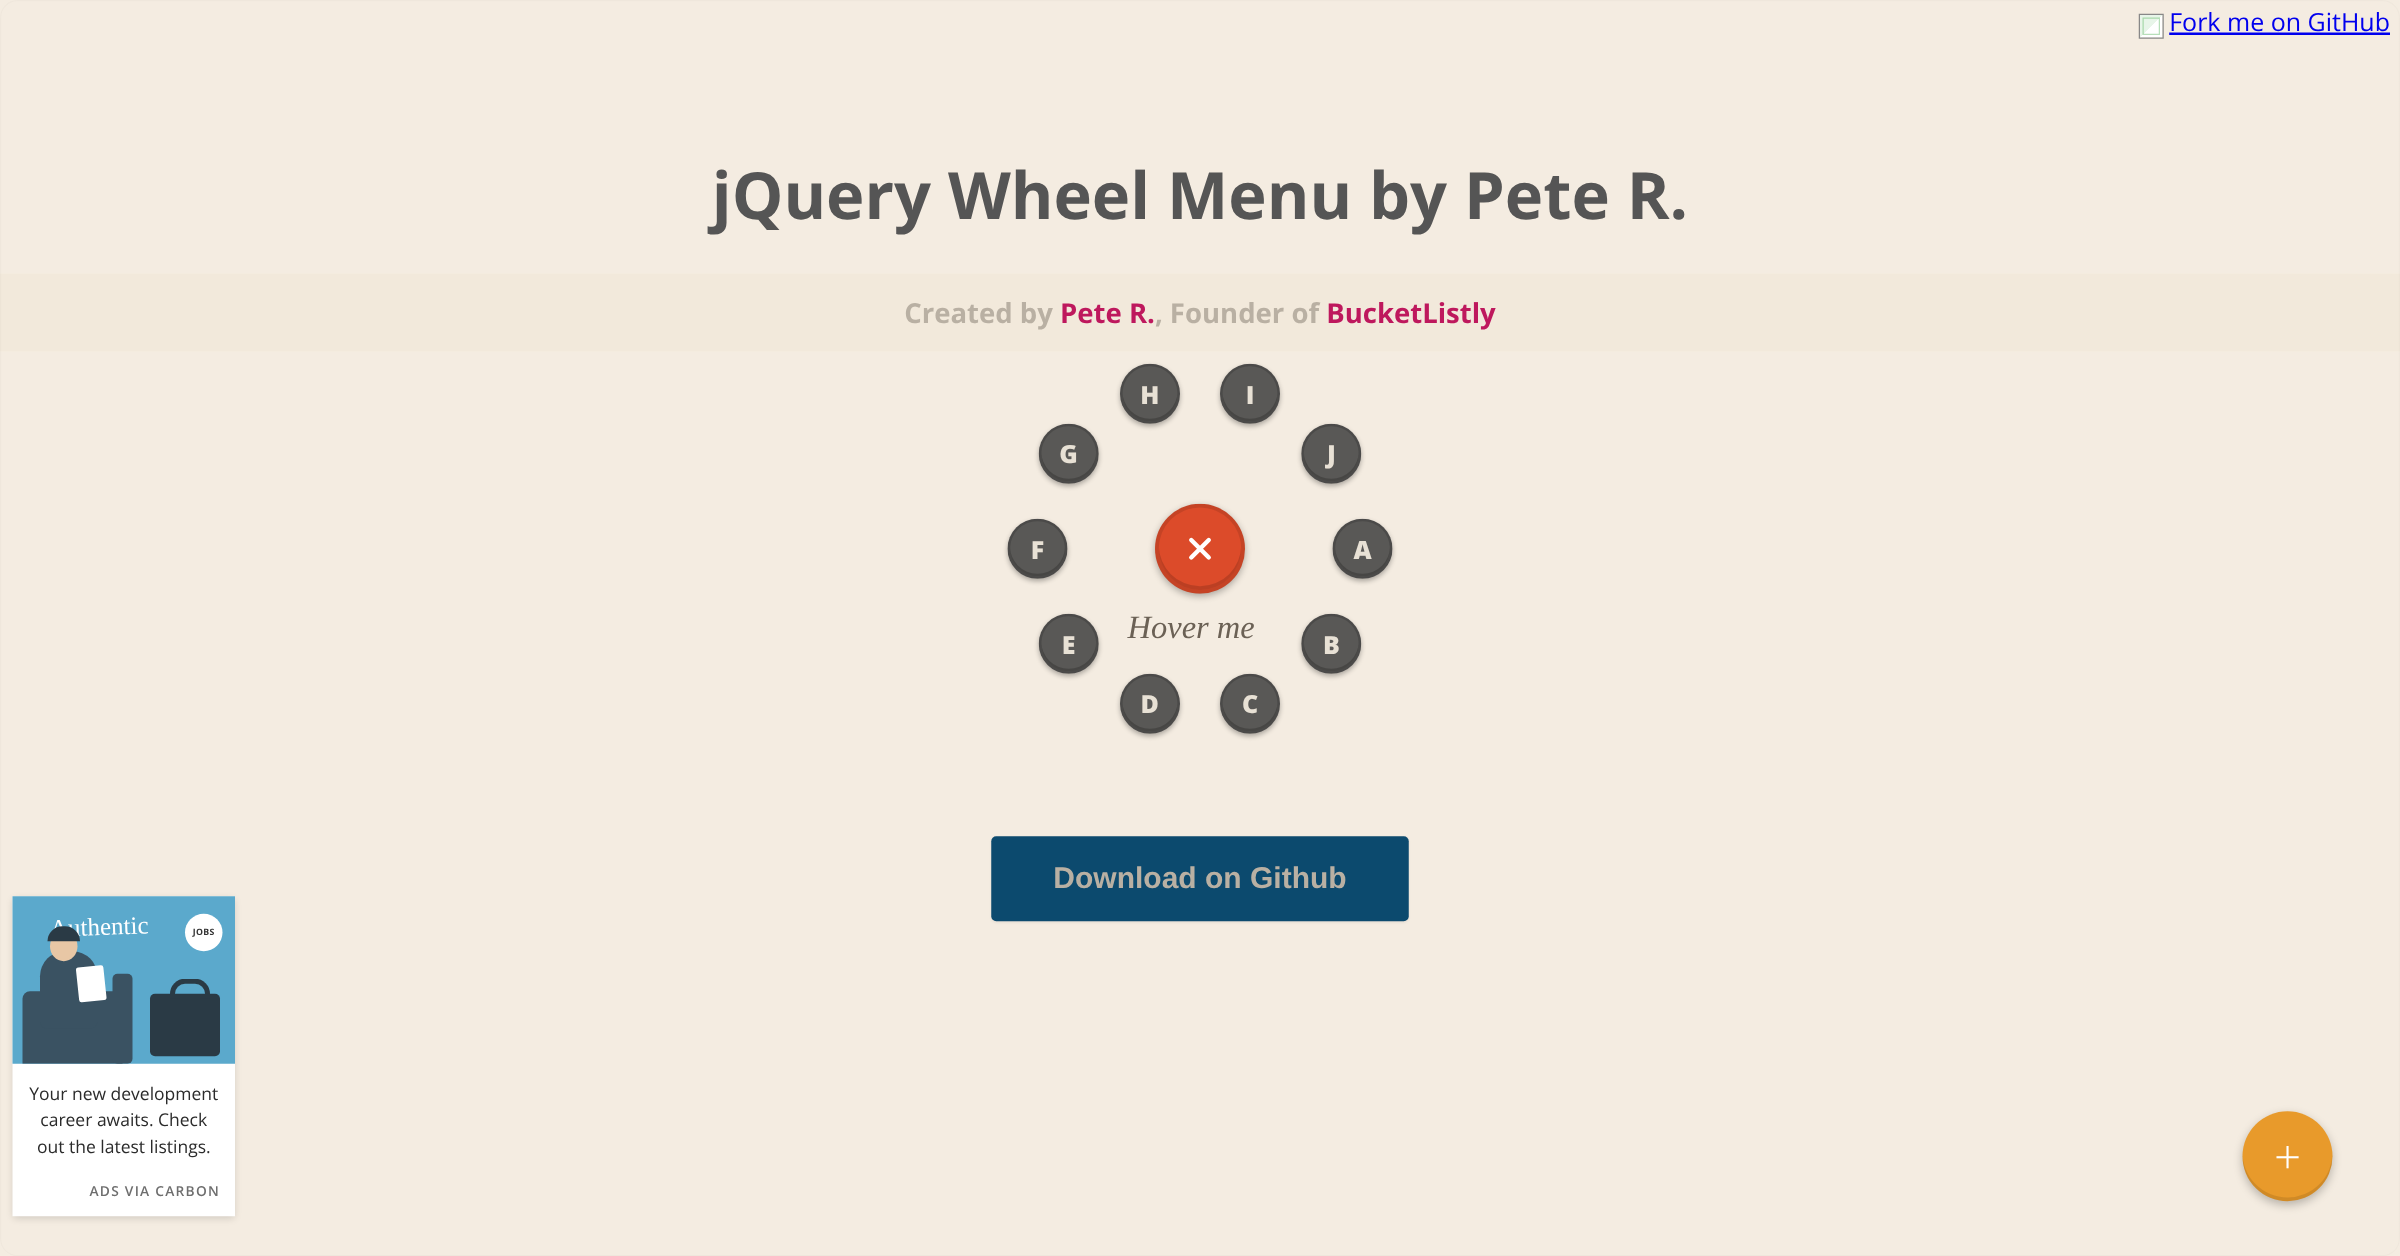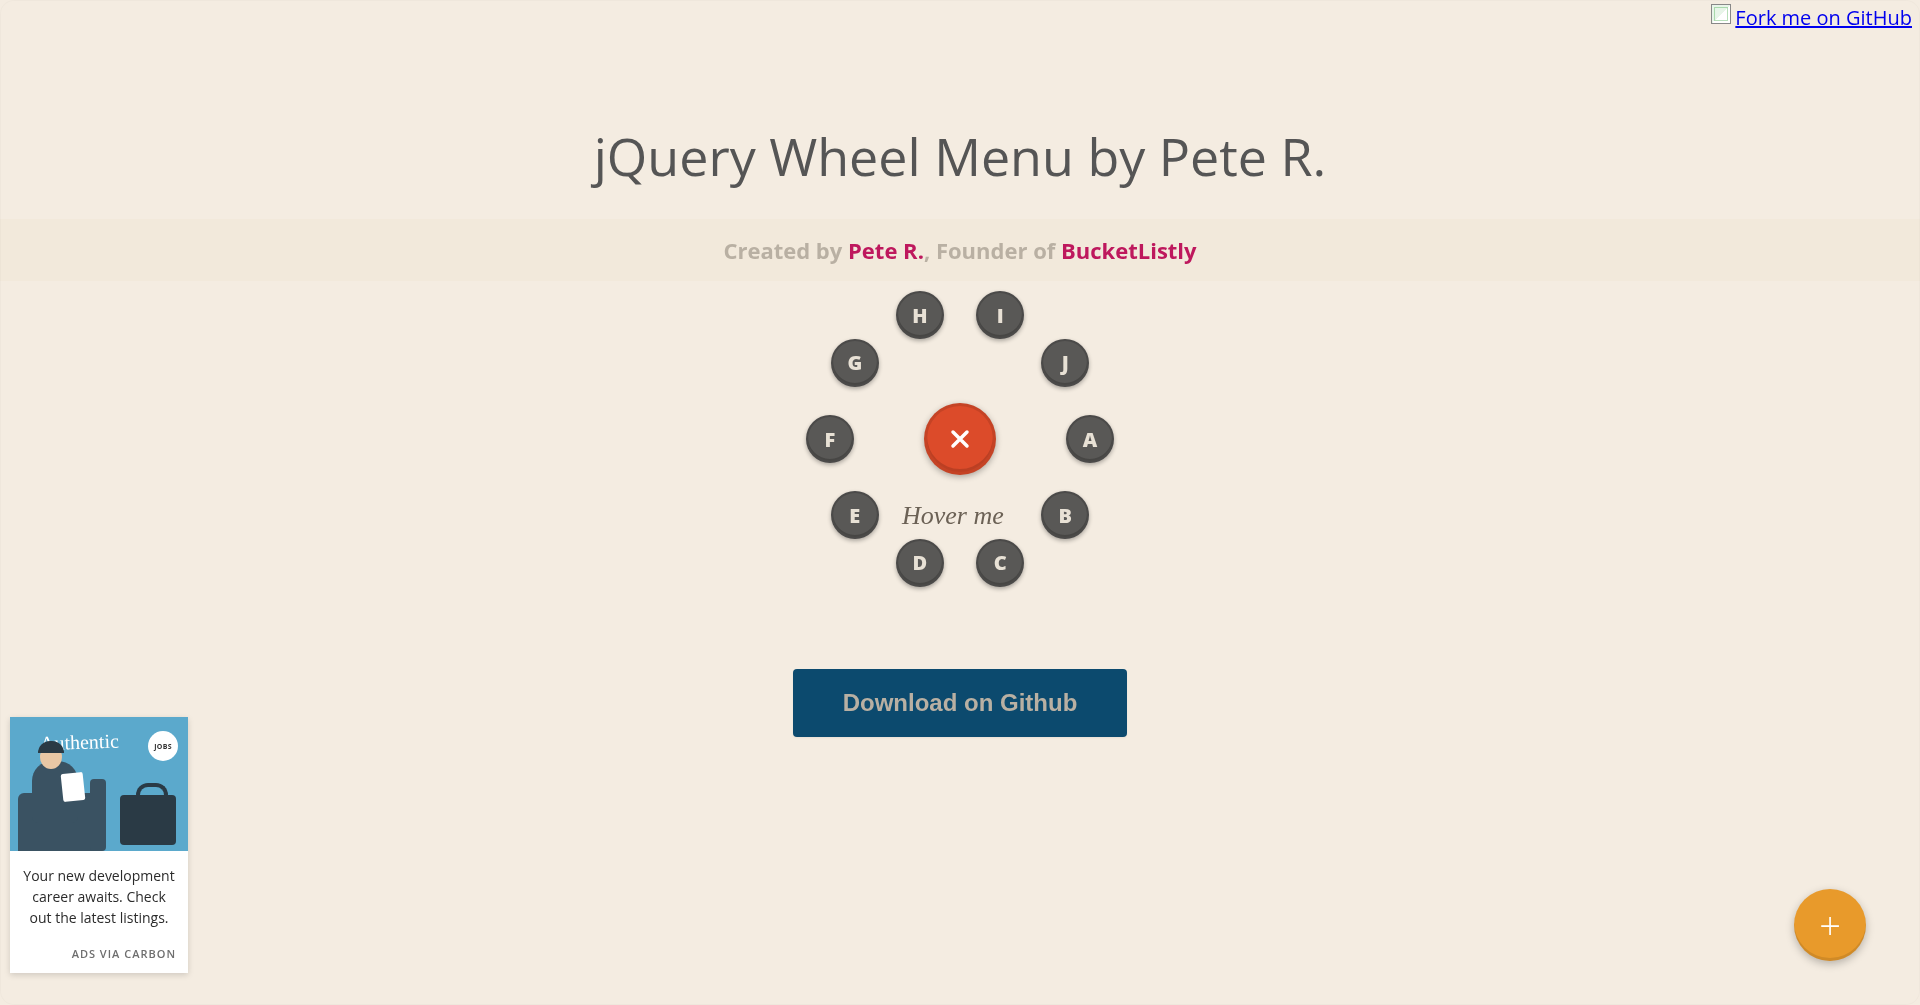--- a/index.html
+++ b/index.html
@@ -12,21 +12,21 @@
   position: relative;
 }
 .github-corner {
   position: absolute;
   top: 4px;
   right: 8px;
   color: #0000ee;
   font-size: 20px;
   text-decoration: underline;
   display: flex;
-  align-items: flex-start;
+  align-items: flex-end;
 }
 .github-corner .broken-img {
   width: 20px;
   height: 20px;
   margin-right: 4px;
   display: inline-block;
   position: relative;
 }
 .github-corner .broken-img::before {
   content: "";
@@ -41,21 +41,21 @@
   top: 3px; left: 3px; right: 3px; bottom: 3px;
   border: 1px solid #4caf50;
   opacity: .4;
 }
 .header {
   text-align: center;
   padding-top: 120px;
 }
 .header h1 {
   font-size: 52px;
-  font-weight: 400;
+  font-weight: 700;
   color: #555;
 }
 .header h2 {
   font-size: 36px;
   font-weight: 700;
   color: #b9b0a3;
   margin-top: 10px;
 }
 .credits-bar {
   margin-top: 28px;
@@ -278,21 +278,21 @@
 <div class="credits-bar">
   <span>Created by </span><span class="strong">Pete R.</span><span>, Founder of </span><span class="strong">BucketListly</span>
 </div>
 
 <div class="wheel-area" id="wheel-area">
   <div class="center-btn" id="center-btn" style="left: 924px; top: 100px;">
     <svg viewBox="0 0 24 24">
       <path d="M5 5 L19 19 M19 5 L5 19" stroke="#fff" stroke-width="3.5" stroke-linecap="round" fill="none"></path>
     </svg>
   </div>
-  <div class="hover-label" id="hover-label" style="left: 902px; top: 184px; margin-top: 14px;">Hover me</div>
+  <div class="hover-label" id="hover-label" style="left: 902px; top: 184px;">Hover me</div>
 <div class="wheel-item" style="left: 1066px; top: 112px;">A</div>
     <div class="wheel-item" style="left: 1041.17px; top: 188.412px;">B</div>
     <div class="wheel-item" style="left: 976.172px; top: 235.637px;">C</div>
     <div class="wheel-item" style="left: 895.828px; top: 235.637px;">D</div>
     <div class="wheel-item" style="left: 830.828px; top: 188.412px;">E</div>
     <div class="wheel-item" style="left: 806px; top: 112px;">F</div>
     <div class="wheel-item" style="left: 830.828px; top: 35.5879px;">G</div>
     <div class="wheel-item" style="left: 895.828px; top: -11.6373px;">H</div>
     <div class="wheel-item" style="left: 976.172px; top: -11.6373px;">I</div>
     <div class="wheel-item" style="left: 1041.17px; top: 35.5879px;">J</div>

